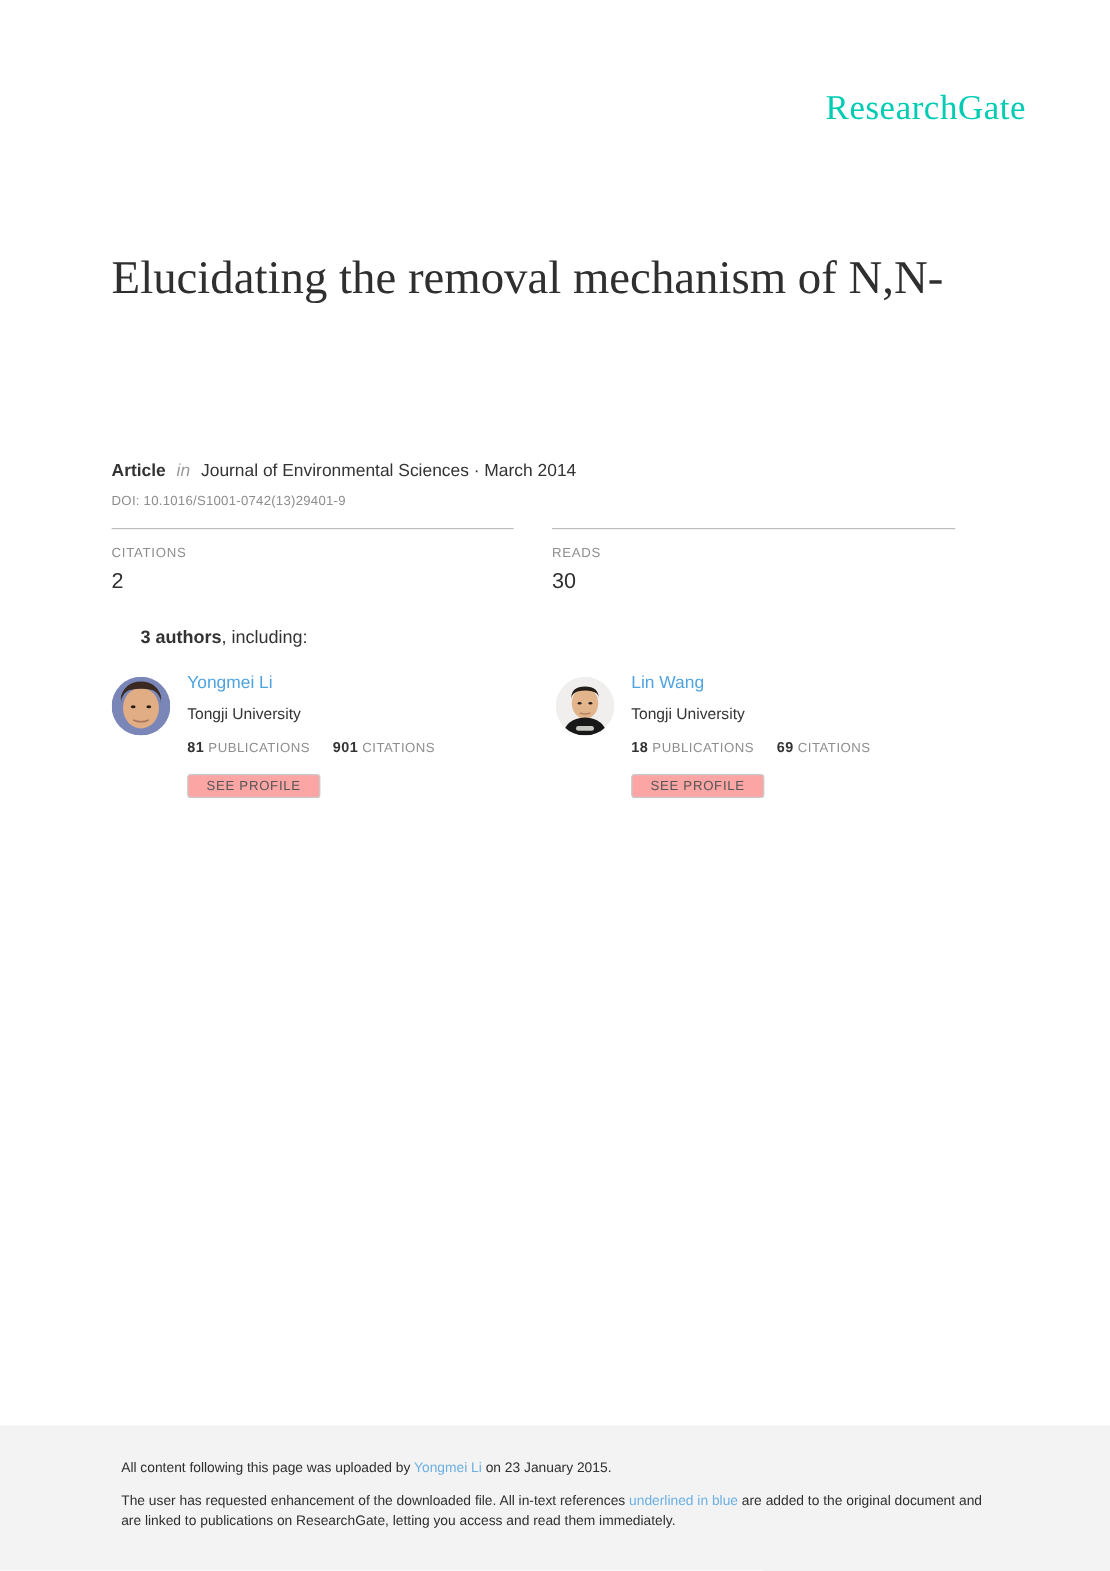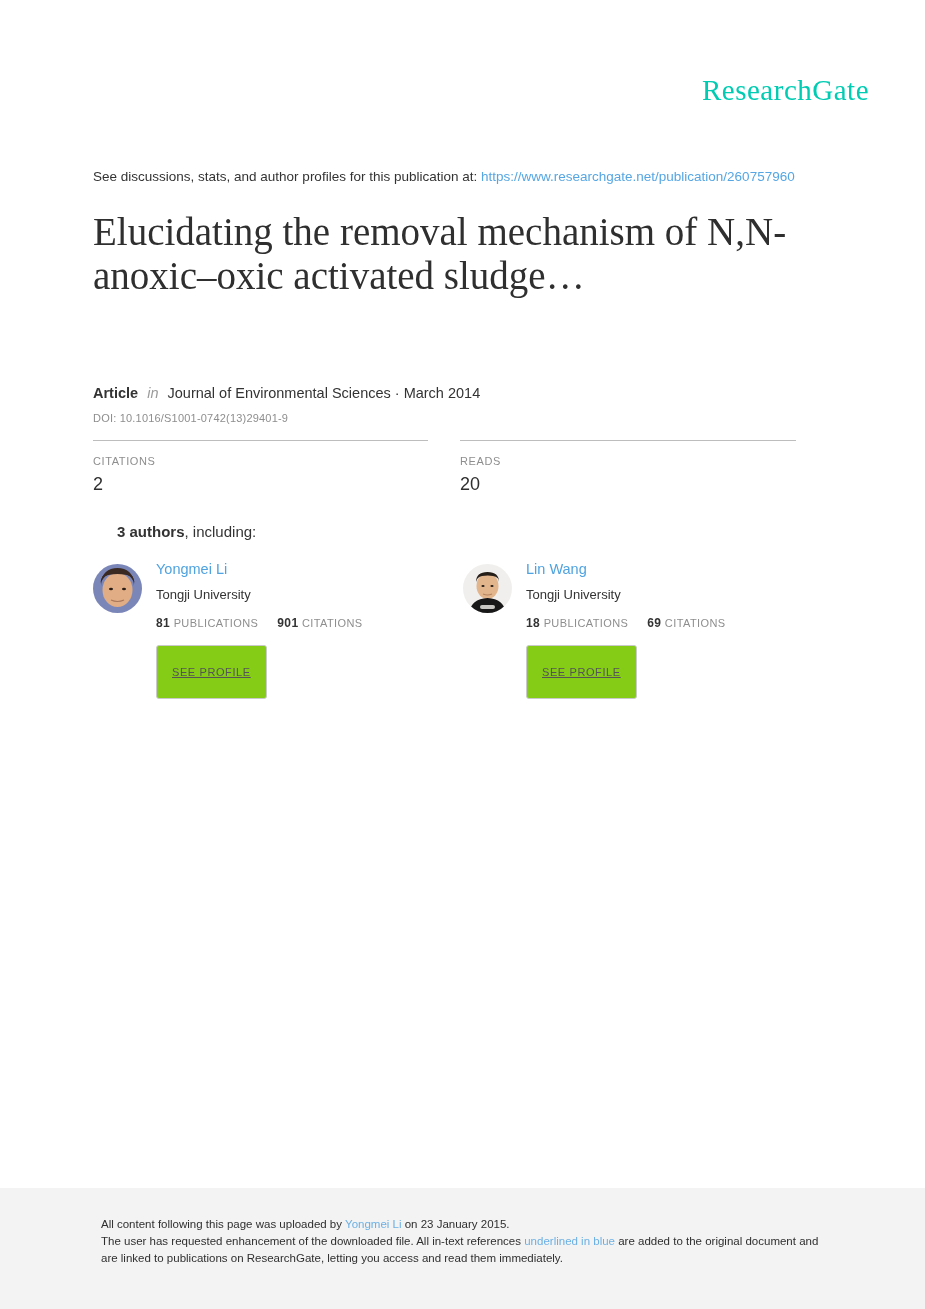--- a/index.html
+++ b/index.html
@@ -8,21 +8,21 @@
     position: relative;
     width: 925px;
     height: 1309px;
     background: #ffffff;
     font-family: "Liberation Sans", sans-serif;
     overflow: hidden;
   }
   .rg-logo {
     position: absolute;
     top: 74px;
-    right: 56px;
+    right: 70px;
     font-family: "Liberation Serif", "DejaVu Serif", serif;
     font-size: 29px;
     color: #00ccb3;
     letter-spacing: 0.5px;
   }
   .see-line {
     position: absolute;
     left: 93px;
     top: 169px;
     font-size: 13.5px;
@@ -120,87 +120,84 @@
     margin-top: 14px;
     font-size: 11px;
     color: #8e8e8e;
     letter-spacing: 0.4px;
   }
   .author-stats .num { font-weight: bold; color: #333333; font-size: 12px; }
   .author-stats .gap { display: inline-block; width: 12px; }
   .see-profile-btn {
     margin-top: 15px;
     display: inline-block;
-    background: #84cc16;
+    background: #fca5a5;
     border: 1px solid #c9c9c9;
     border-radius: 3px;
-    padding: 20px 15px;
+    padding: 3px 15px;
     font-family: "Liberation Sans", sans-serif;
     font-size: 11px;
     color: #555555;
     letter-spacing: 0.6px;
     cursor: pointer;
-    text-decoration: underline;
   }
   .footer {
     position: absolute;
     left: 0;
     top: 1188px;
     width: 925px;
     height: 121px;
     background: #f3f3f3;
   }
   .footer .uploaded-line {
     position: absolute;
     left: 101px;
     top: 30px;
     font-size: 11.5px;
     color: #2f2f2f;
   }
   .footer .uploaded-line a { color: #6cb0e3; text-decoration: none; }
   .footer .note {
     position: absolute;
     left: 101px;
-    top: 45px;
+    top: 55px;
     width: 732px;
     font-size: 11.5px;
     line-height: 17px;
     color: #2f2f2f;
   }
   .footer .note a { color: #6cb0e3; text-decoration: none; }
 </style>
 </head>
 <body>
 
 <div class="page">
 
   <div class="rg-logo">ResearchGate</div>
 
-  <div class="see-line"><span>See discussions, stats, and author profiles for this publication at: </span><a href="#">https://www.researchgate.net/publication/260757960</a></div>
 
   <div class="doc-title">
     <div>Elucidating the removal mechanism of N,N-</div>
-    <div>anoxic–oxic activated sludge…</div>
   </div>
 
   <div class="meta-line">
     <span class="type">Article</span>
     <span class="inword">in</span>
     <span>Journal of Environmental Sciences · March 2014</span>
   </div>
 
   <div class="doi-line">DOI: 10.1016/S1001-0742(13)29401-9</div>
 
   <div class="stat-col left">
     <div class="stat-label">CITATIONS</div>
     <div class="stat-value">2</div>
   </div>
   <div class="stat-col right">
     <div class="stat-label">READS</div>
-    <div class="stat-value">20</div>
+    <div class="stat-value">30</div>
   </div>
 
   <div class="authors-heading">
     <span class="bold">3 authors</span><span>, including:</span>
   </div>
 
   <div class="author-card first">
     <span class="avatar">
       <svg width="49" height="49" viewBox="0 0 49 49">
         <rect width="49" height="49" fill="#7b86b8"></rect>

